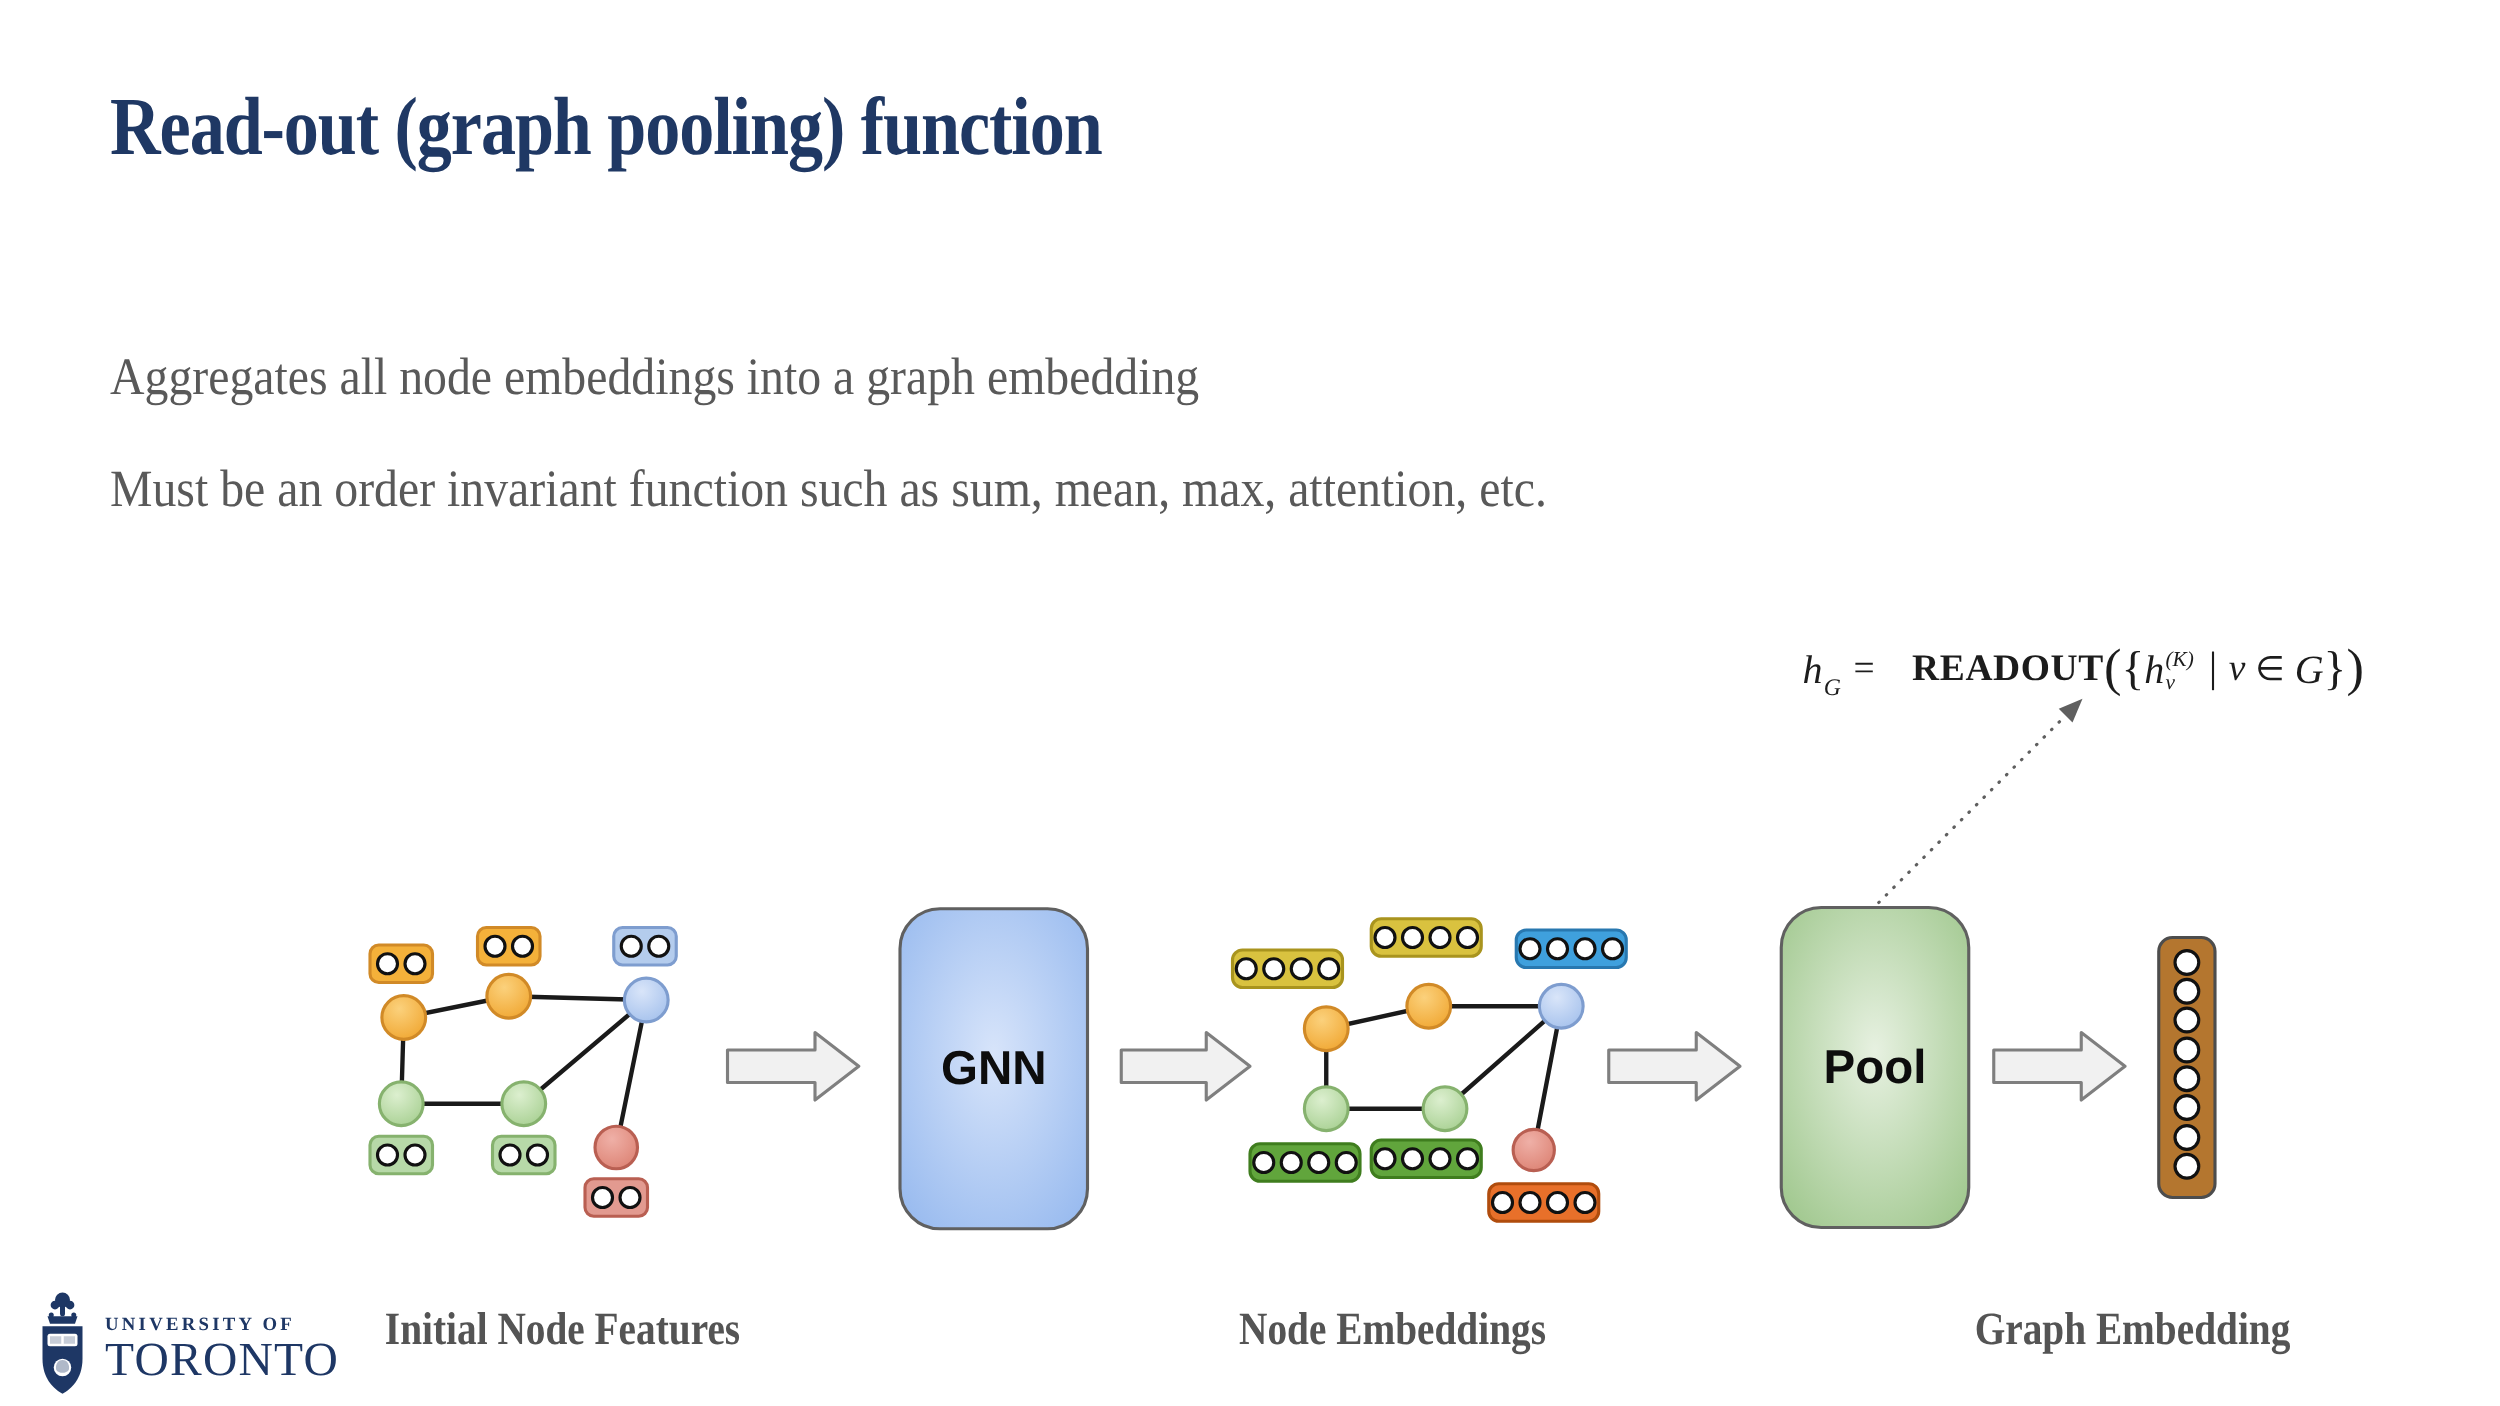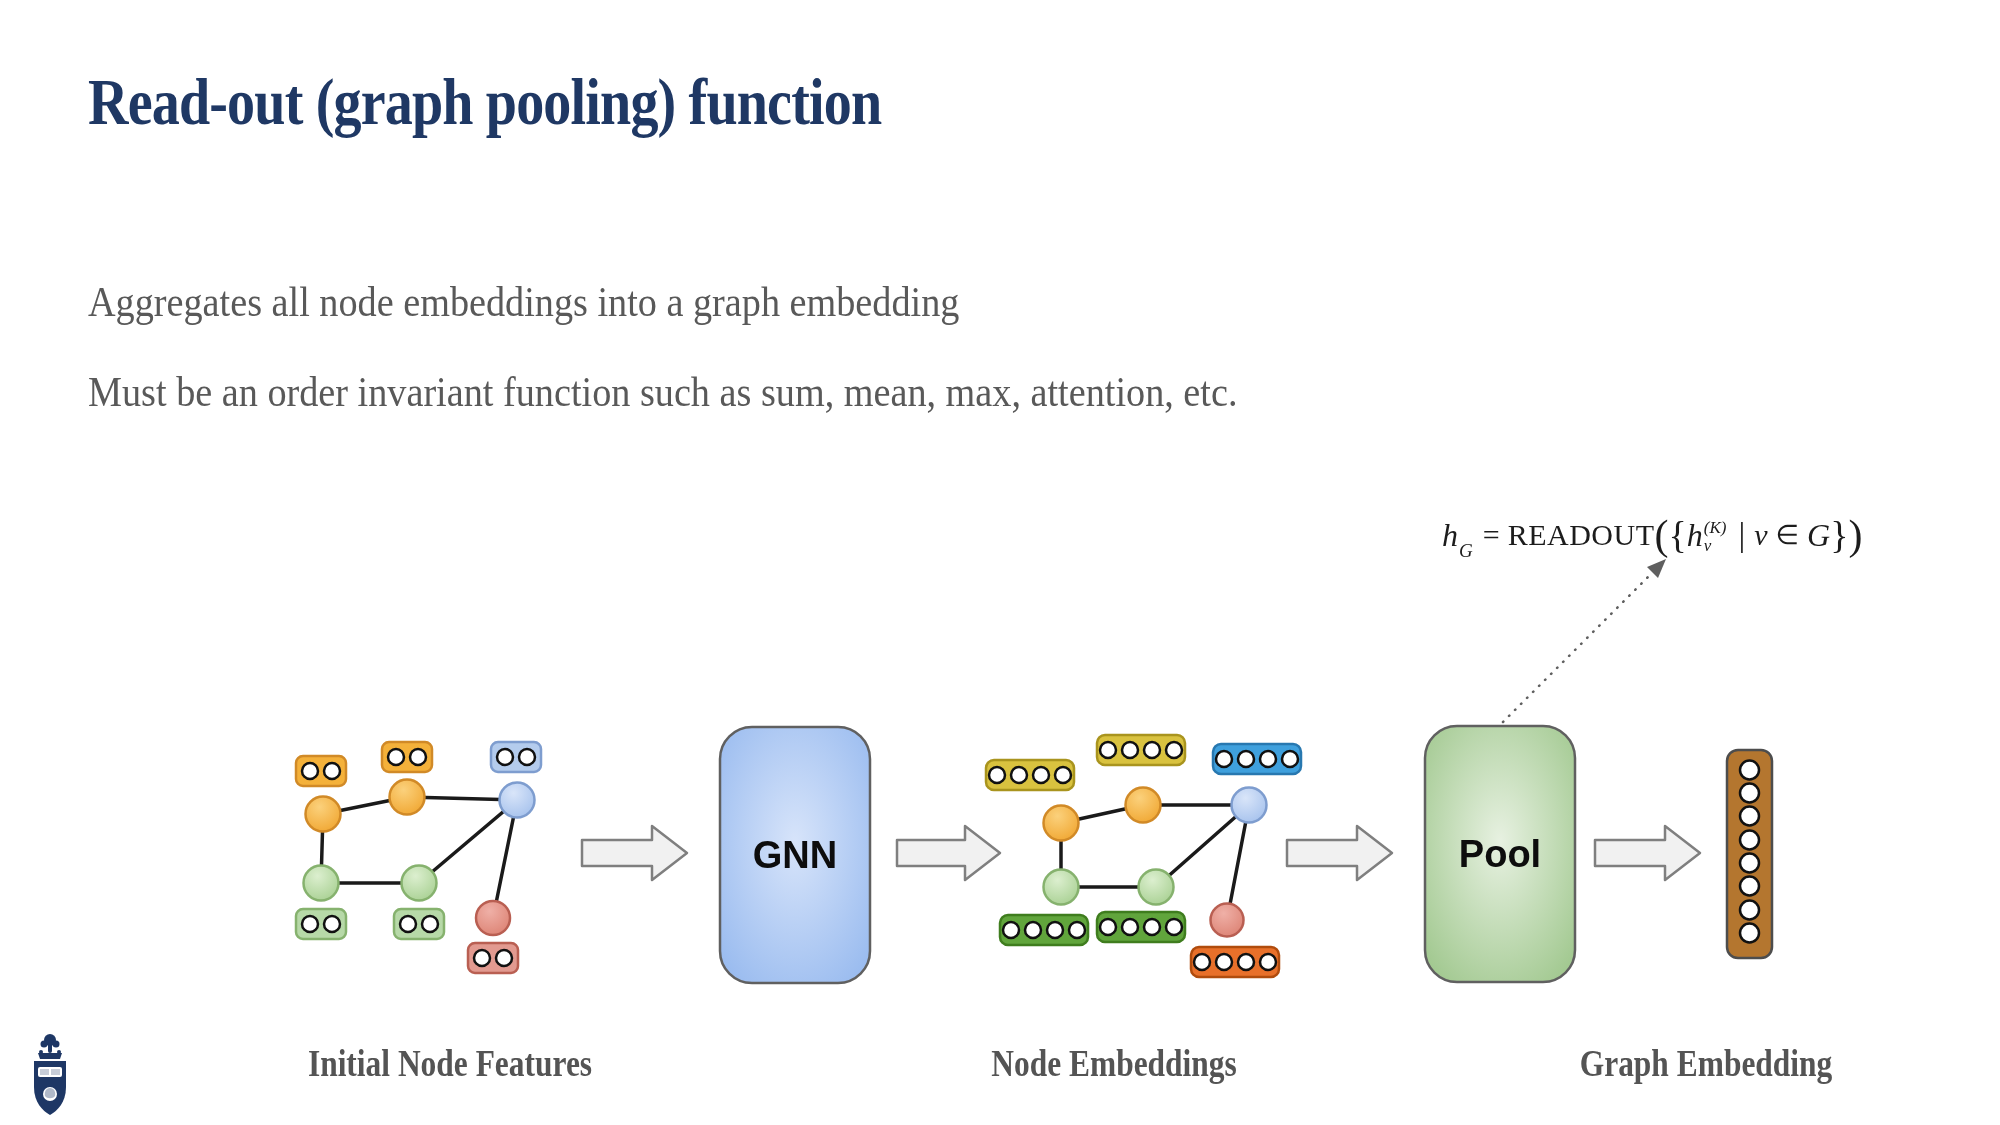--- a/index.html
+++ b/index.html
@@ -21,21 +21,21 @@
   .body-line.l1 { top:278px; }
   .body-line.l2 { top:368px; }
 
   .formula {
     left:1442px; top:514px; display:flex; align-items:center;
     color:#1c1c1c; font-size:30px; white-space:nowrap;
   }
   .formula .it { font-style:italic; }
   .formula .var { font-size:32px; font-style:italic; }
   .formula .sub { font-size:19px; font-style:italic; align-self:flex-end; margin:0 2px 0 1px; transform:translateY(6px); }
-  .formula .fn { letter-spacing:0.5px; margin-left:0; }
+  .formula .fn { letter-spacing:0.5px; margin-left:22px;font-weight:bold; }
   .formula .eq { margin:0 8px; }
   .formula .big { font-size:42px; font-weight:normal; line-height:1; }
   .formula .brace { font-size:38px; line-height:1; }
   .formula .supsub { display:inline-flex; flex-direction:column; align-items:flex-start;
     font-size:17px; line-height:1.05; font-style:italic; margin:0 3px 0 1px; transform:translateY(2px); }
   .formula .bar { font-size:34px; margin:0 9px; font-weight:normal; }
   .formula .elem { margin:0 8px; font-size:27px; }
 
   .caption {
     top:1042px; font-size:37px; font-weight:bold; color:#545454; white-space:nowrap;
@@ -268,13 +268,17 @@
       <circle cx="13" cy="20" r="2"></circle>
         <circle cx="22" cy="19" r="2"></circle>
         <circle cx="31" cy="20" r="2"></circle>
       <path d="M6 29 h32 v26 c0 16 -9 24 -16 28 c-7 -4 -16 -12 -16 -28 z"></path>
     </g>
     <rect x="10" y="35" width="24" height="10" rx="2" fill="#ffffff"></rect>
     <path d="M12 37 h9 v6 h-9 z M23 37 h9 v6 h-9 z" fill="#1e3765" opacity="0.25"></path>
     <circle cx="22" cy="62" r="7" fill="#ffffff"></circle>
     <path d="M22 56 c4 0 6 4 5 8 c-2 3 -8 3 -10 0 c-1 -4 1 -8 5 -8 z" fill="#1e3765" opacity="0.35"></path>
   </svg>
+  <div class="uoft-text">
+    <div class="uoft-line1">UNIVERSITY OF</div>
+    <div class="uoft-line2">TORONTO</div>
+  </div>
 </div>
 
 </body></html>

